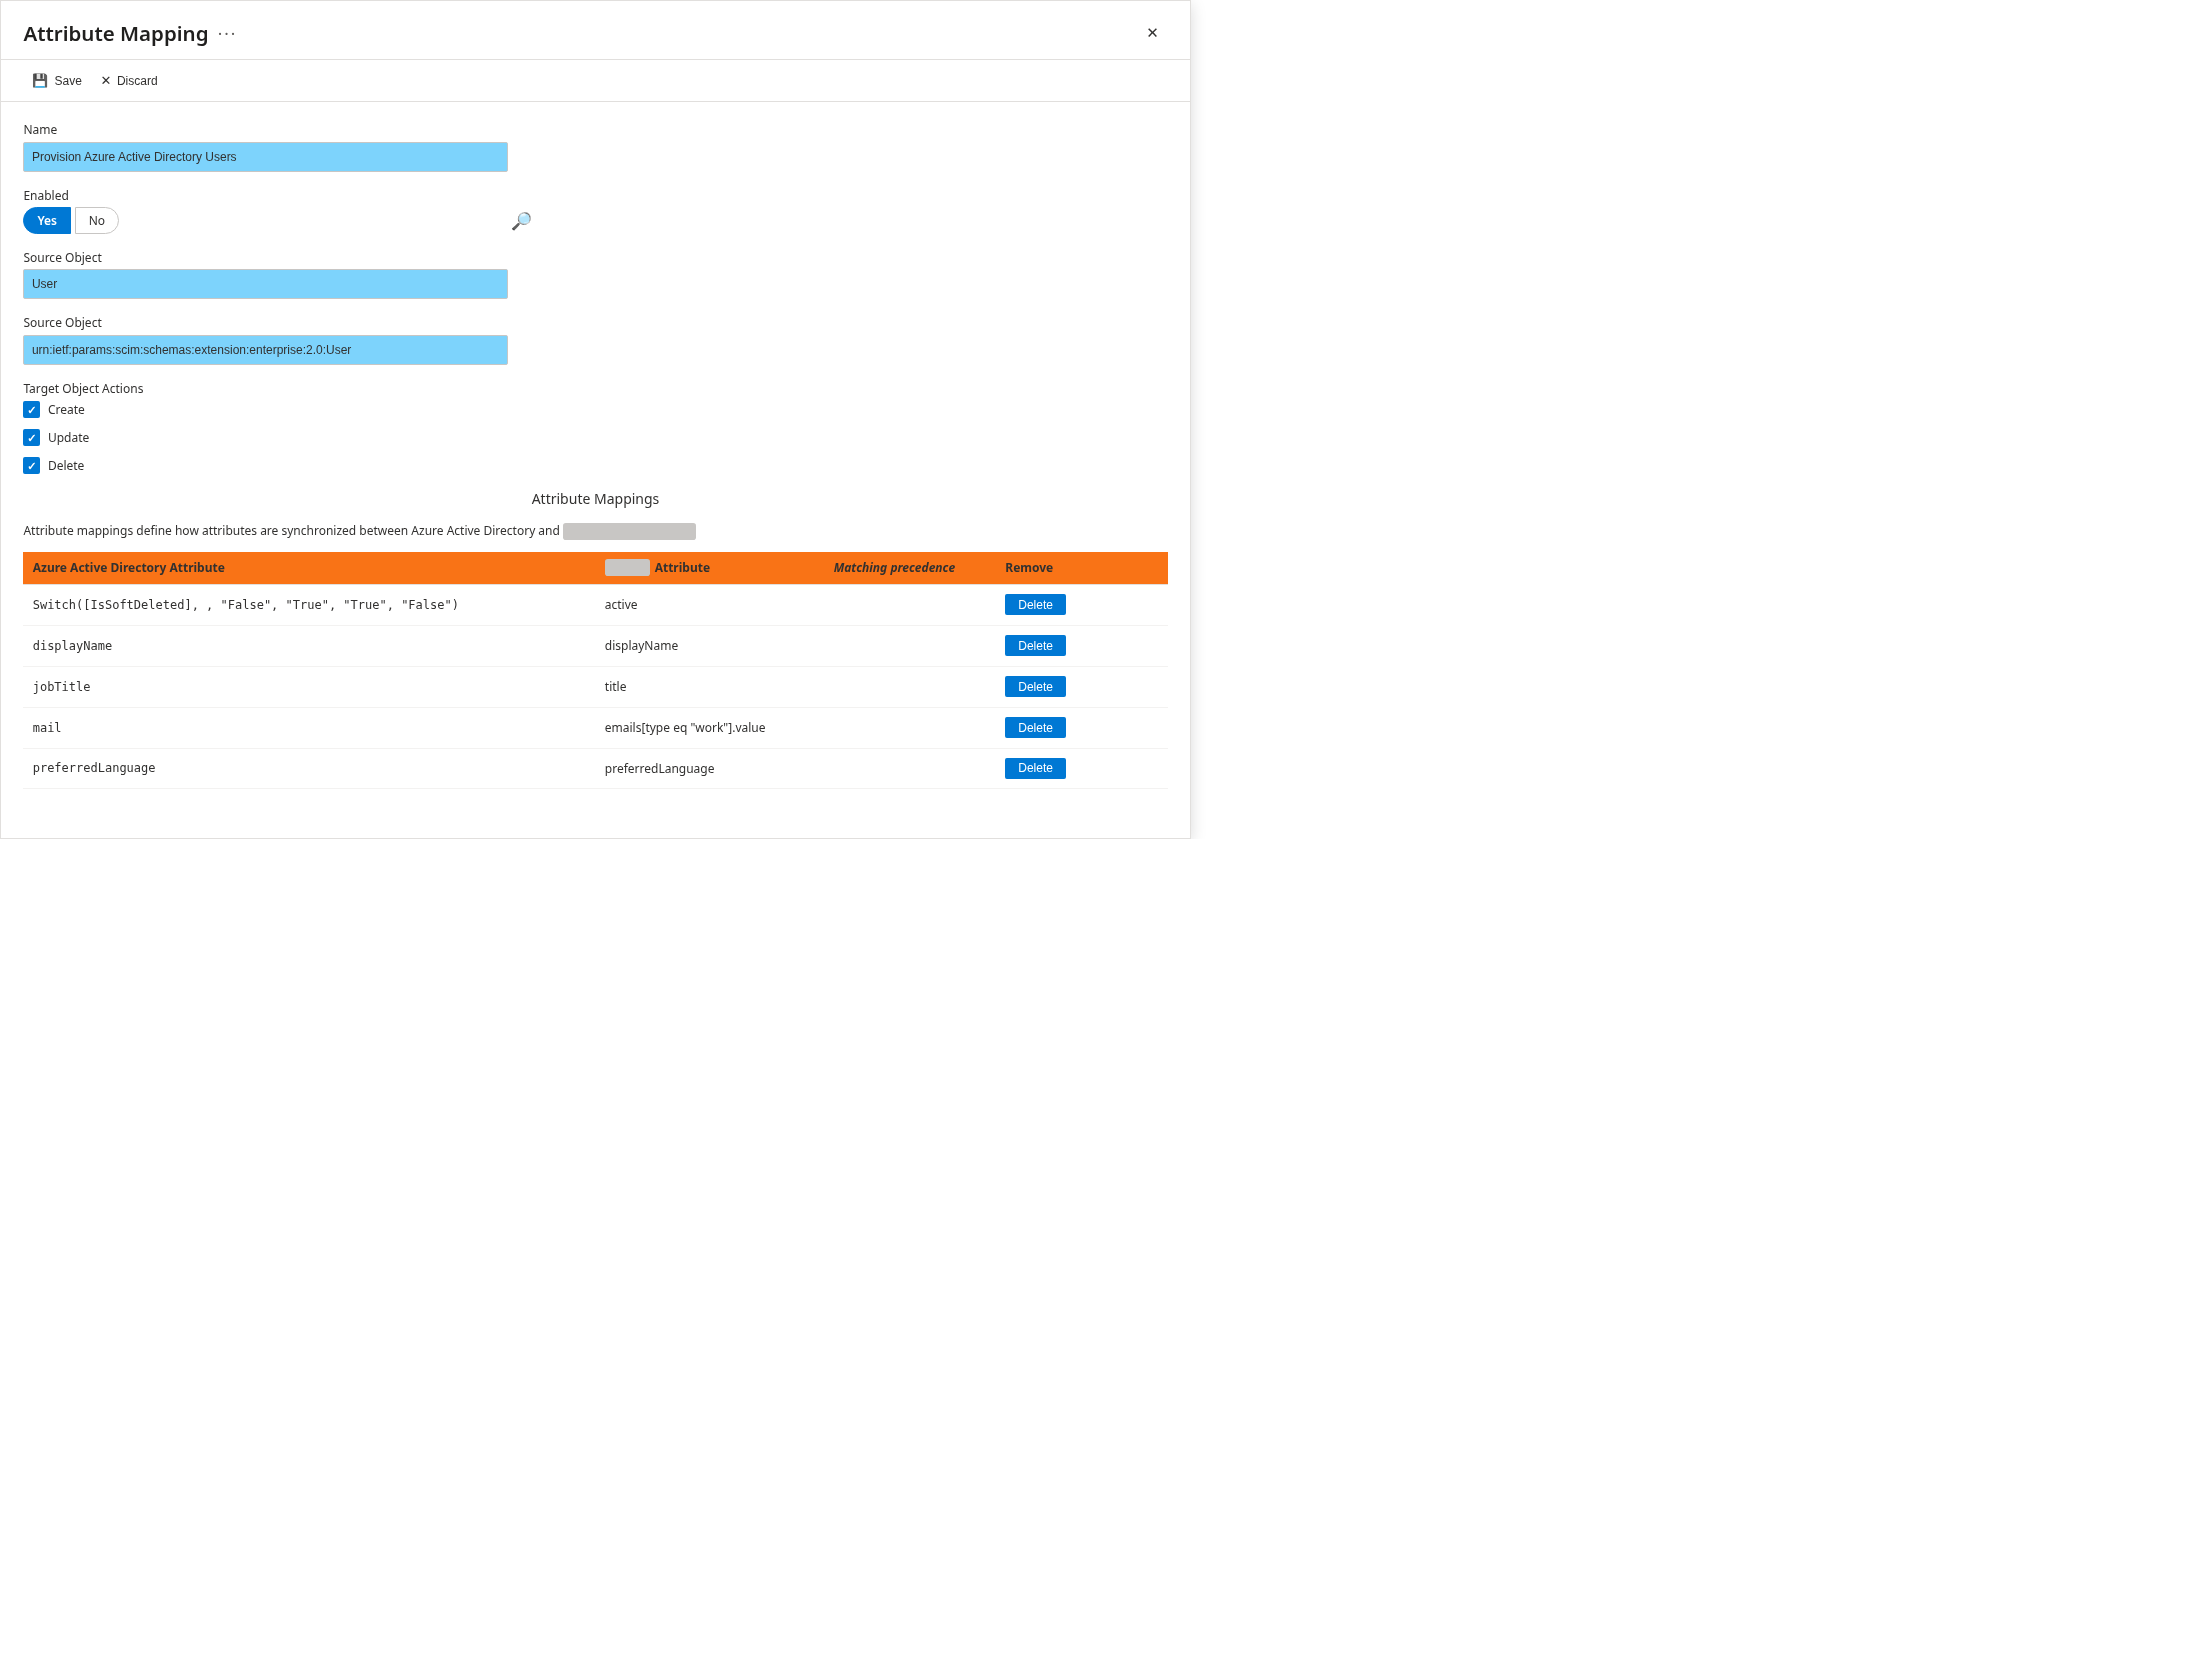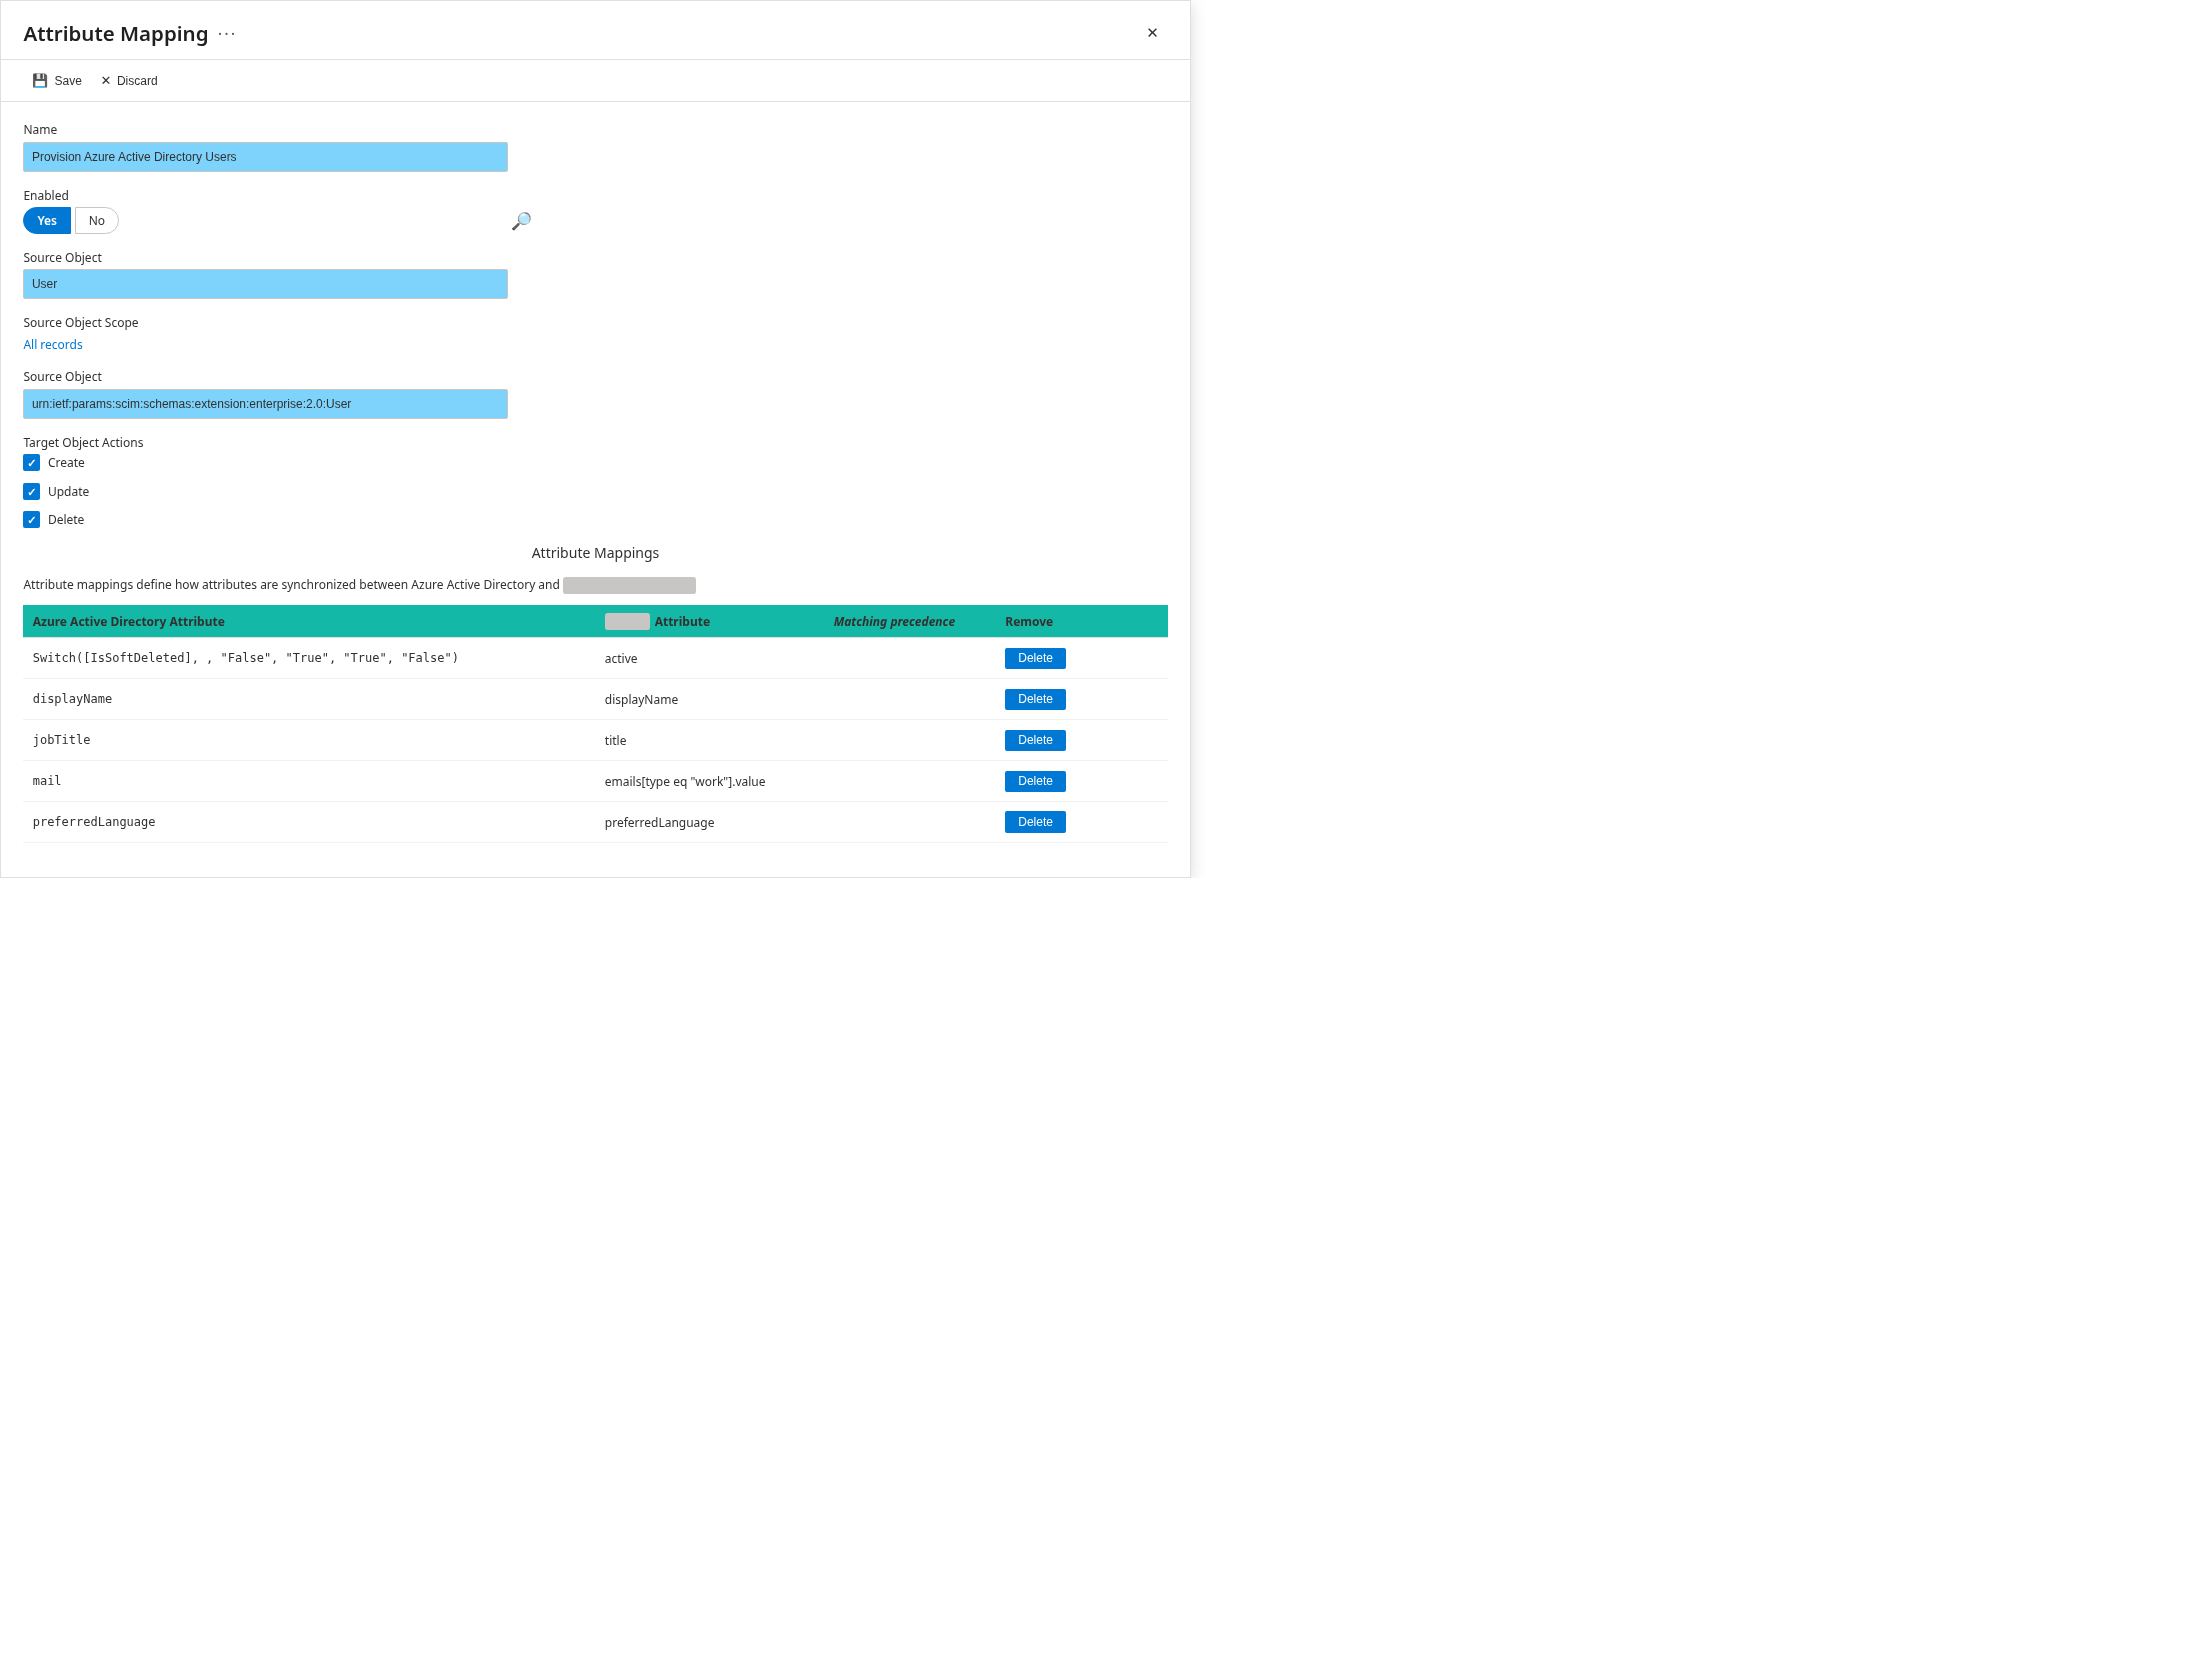--- a/index.html
+++ b/index.html
@@ -183,21 +183,21 @@
       border-collapse: collapse;
       margin-top: 3.7px;
     }
     .table-wrapper th {
       text-align: left;
       font-size: 12px;
       font-weight: 700;
       color: #323130;
       padding: 7.5px 9.3px;
       border-bottom: 0.9px solid #e1dfdd;
-      background: #14b8a6;
+      background: #f97316;
     }
     .table-wrapper td {
       font-size: 12px;
       color: #323130;
       padding: 9.3px 9.3px;
       border-bottom: 0.9px solid #f3f2f1;
       vertical-align: middle;
     }
     .col-aad { width: 50%; }
     .col-attr { width: 20%; }
@@ -282,24 +282,20 @@
         </div>
         <span class="zoom-icon">🔎</span>
       </div>
     </div>
 
     <div class="field-group">
       <div class="field-label">Source Object</div>
       <input class="field-input" type="text" value="User" style="">
     </div>
 
-    <div class="field-group">
-      <div class="field-label">Source Object Scope</div>
-      <a class="link-blue">All records</a>
-    </div>
 
     <div class="field-group">
       <div class="field-label">Source Object</div>
       <input class="field-input" type="text" value="urn:ietf:params:scim:schemas:extension:enterprise:2.0:User" style="">
     </div>
 
     <div class="field-group">
       <div class="field-label">Target Object Actions</div>
       <div class="checkbox-row">
         <div class="checkbox-blue"></div>

